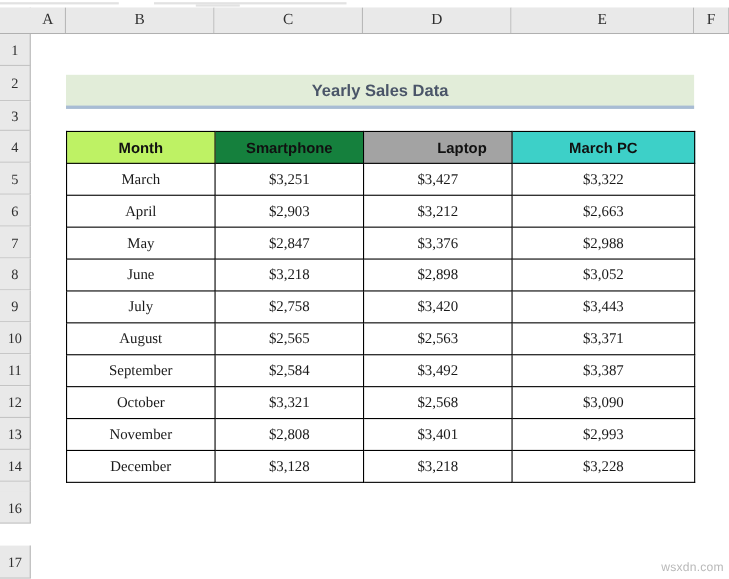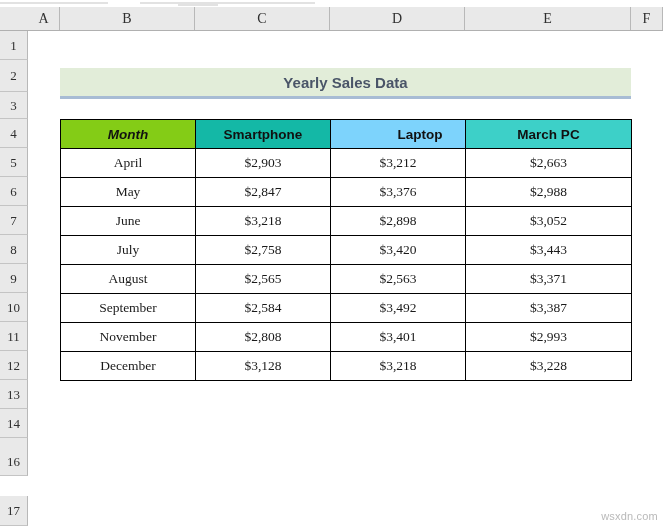--- a/index.html
+++ b/index.html
@@ -197,27 +197,33 @@
 
   <table class="xtable" style="left:60px; top:119px; width:571px;">
     <colgroup>
       <col style="width:135px;">
       <col style="width:135px;">
       <col style="width:135px;">
       <col style="width:166px;">
     </colgroup>
     <thead>
       <tr>
-        <th style="background:#84cc16;font-style:italic;">Month</th>
-        <th style="background:#14b8a6;">Smartphone</th>
-        <th style="background:#7dd3fc;padding-left:44px;">Laptop</th>
+        <th style="background:#bef264;">Month</th>
+        <th style="background:#15803d;">Smartphone</th>
+        <th style="background:#a3a3a3;padding-left:44px;">Laptop</th>
         <th style="background:#3DD0C8;">March PC</th>
       </tr>
     </thead>
     <tbody>
+      <tr>
+        <td>March</td>
+        <td>$3,251</td>
+        <td>$3,427</td>
+        <td>$3,322</td>
+      </tr>
       <tr>
         <td>April</td>
         <td>$2,903</td>
         <td>$3,212</td>
         <td>$2,663</td>
       </tr>
       <tr>
         <td>May</td>
         <td>$2,847</td>
         <td>$3,376</td>
@@ -241,20 +247,26 @@
         <td>$2,563</td>
         <td>$3,371</td>
       </tr>
       <tr>
         <td>September</td>
         <td>$2,584</td>
         <td>$3,492</td>
         <td>$3,387</td>
       </tr>
       <tr>
+        <td>October</td>
+        <td>$3,321</td>
+        <td>$2,568</td>
+        <td>$3,090</td>
+      </tr>
+      <tr>
         <td>November</td>
         <td>$2,808</td>
         <td>$3,401</td>
         <td>$2,993</td>
       </tr>
       <tr>
         <td>December</td>
         <td>$3,128</td>
         <td>$3,218</td>
         <td>$3,228</td>

